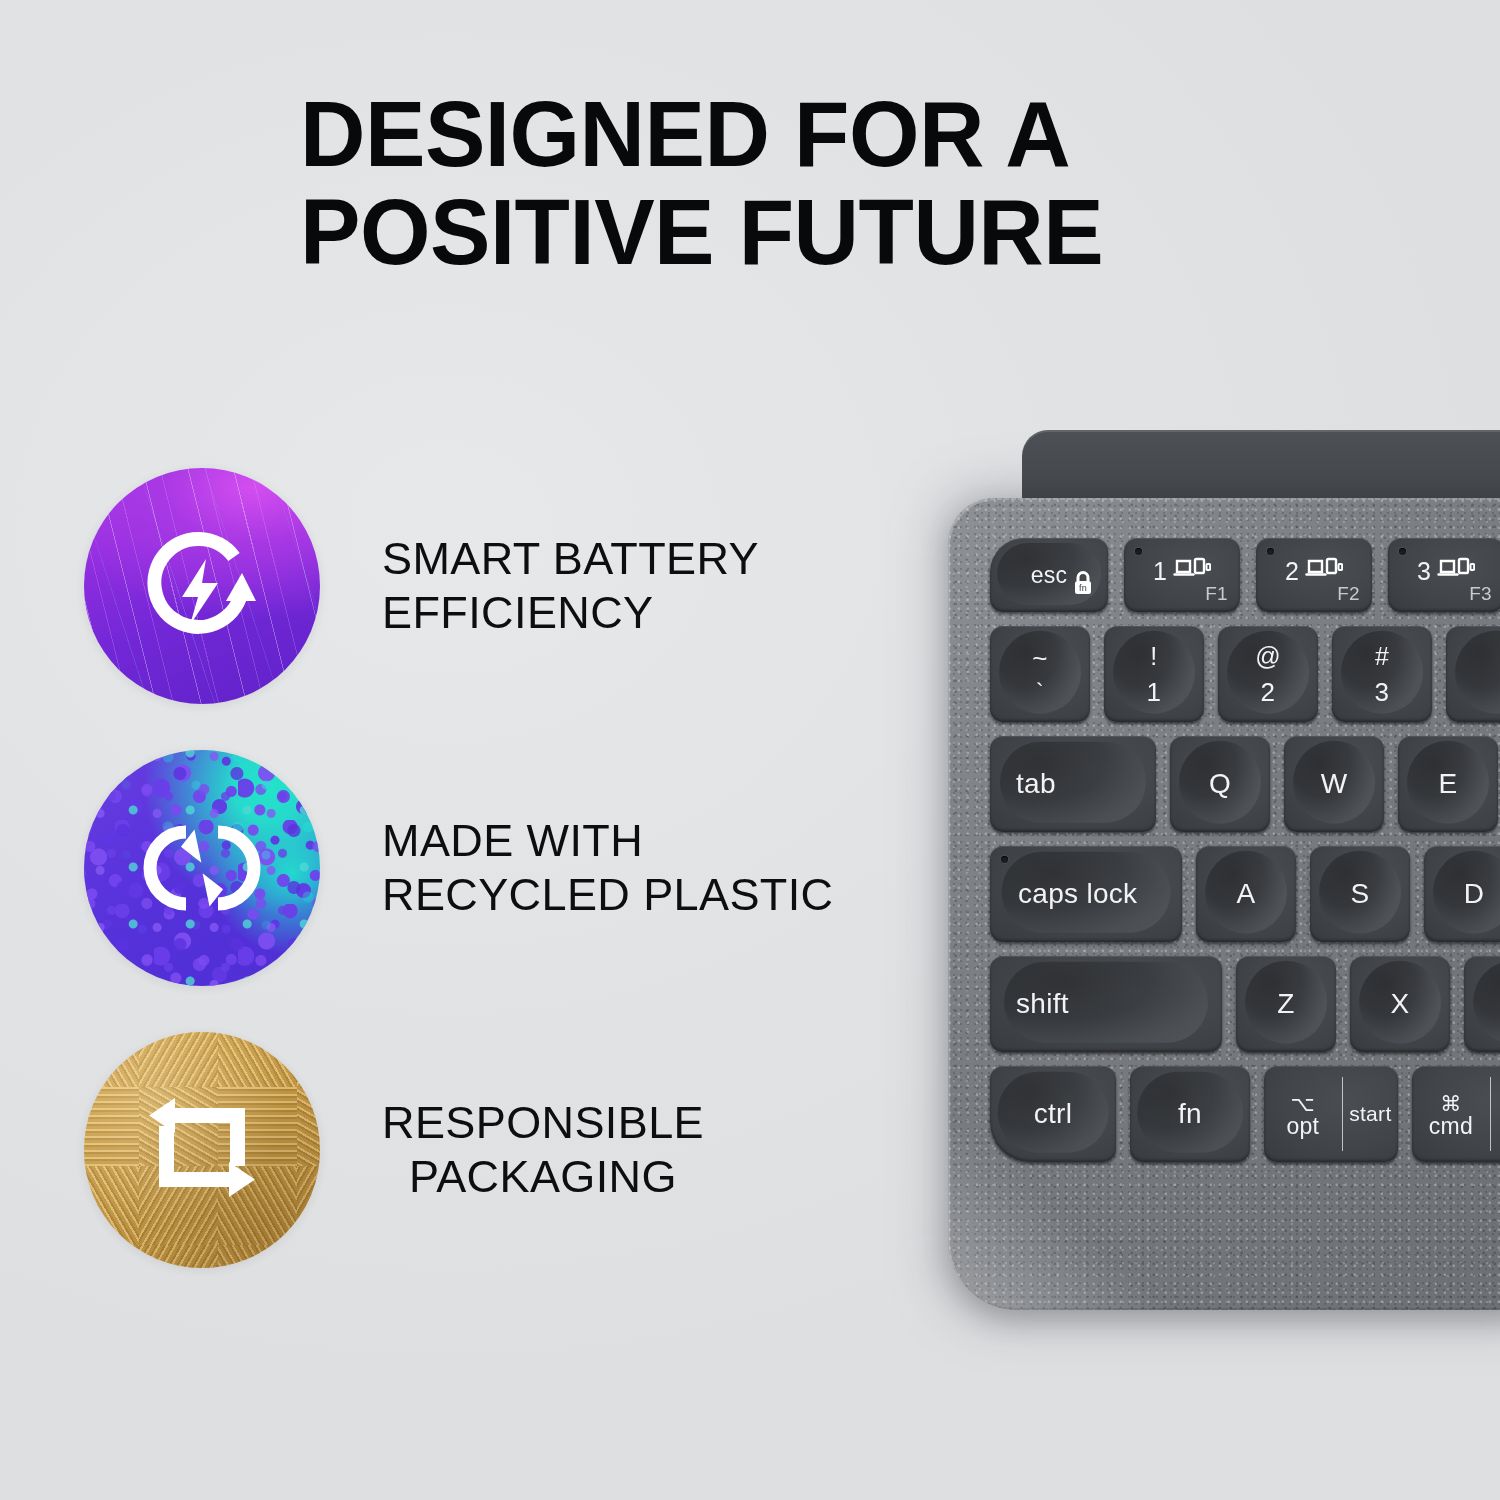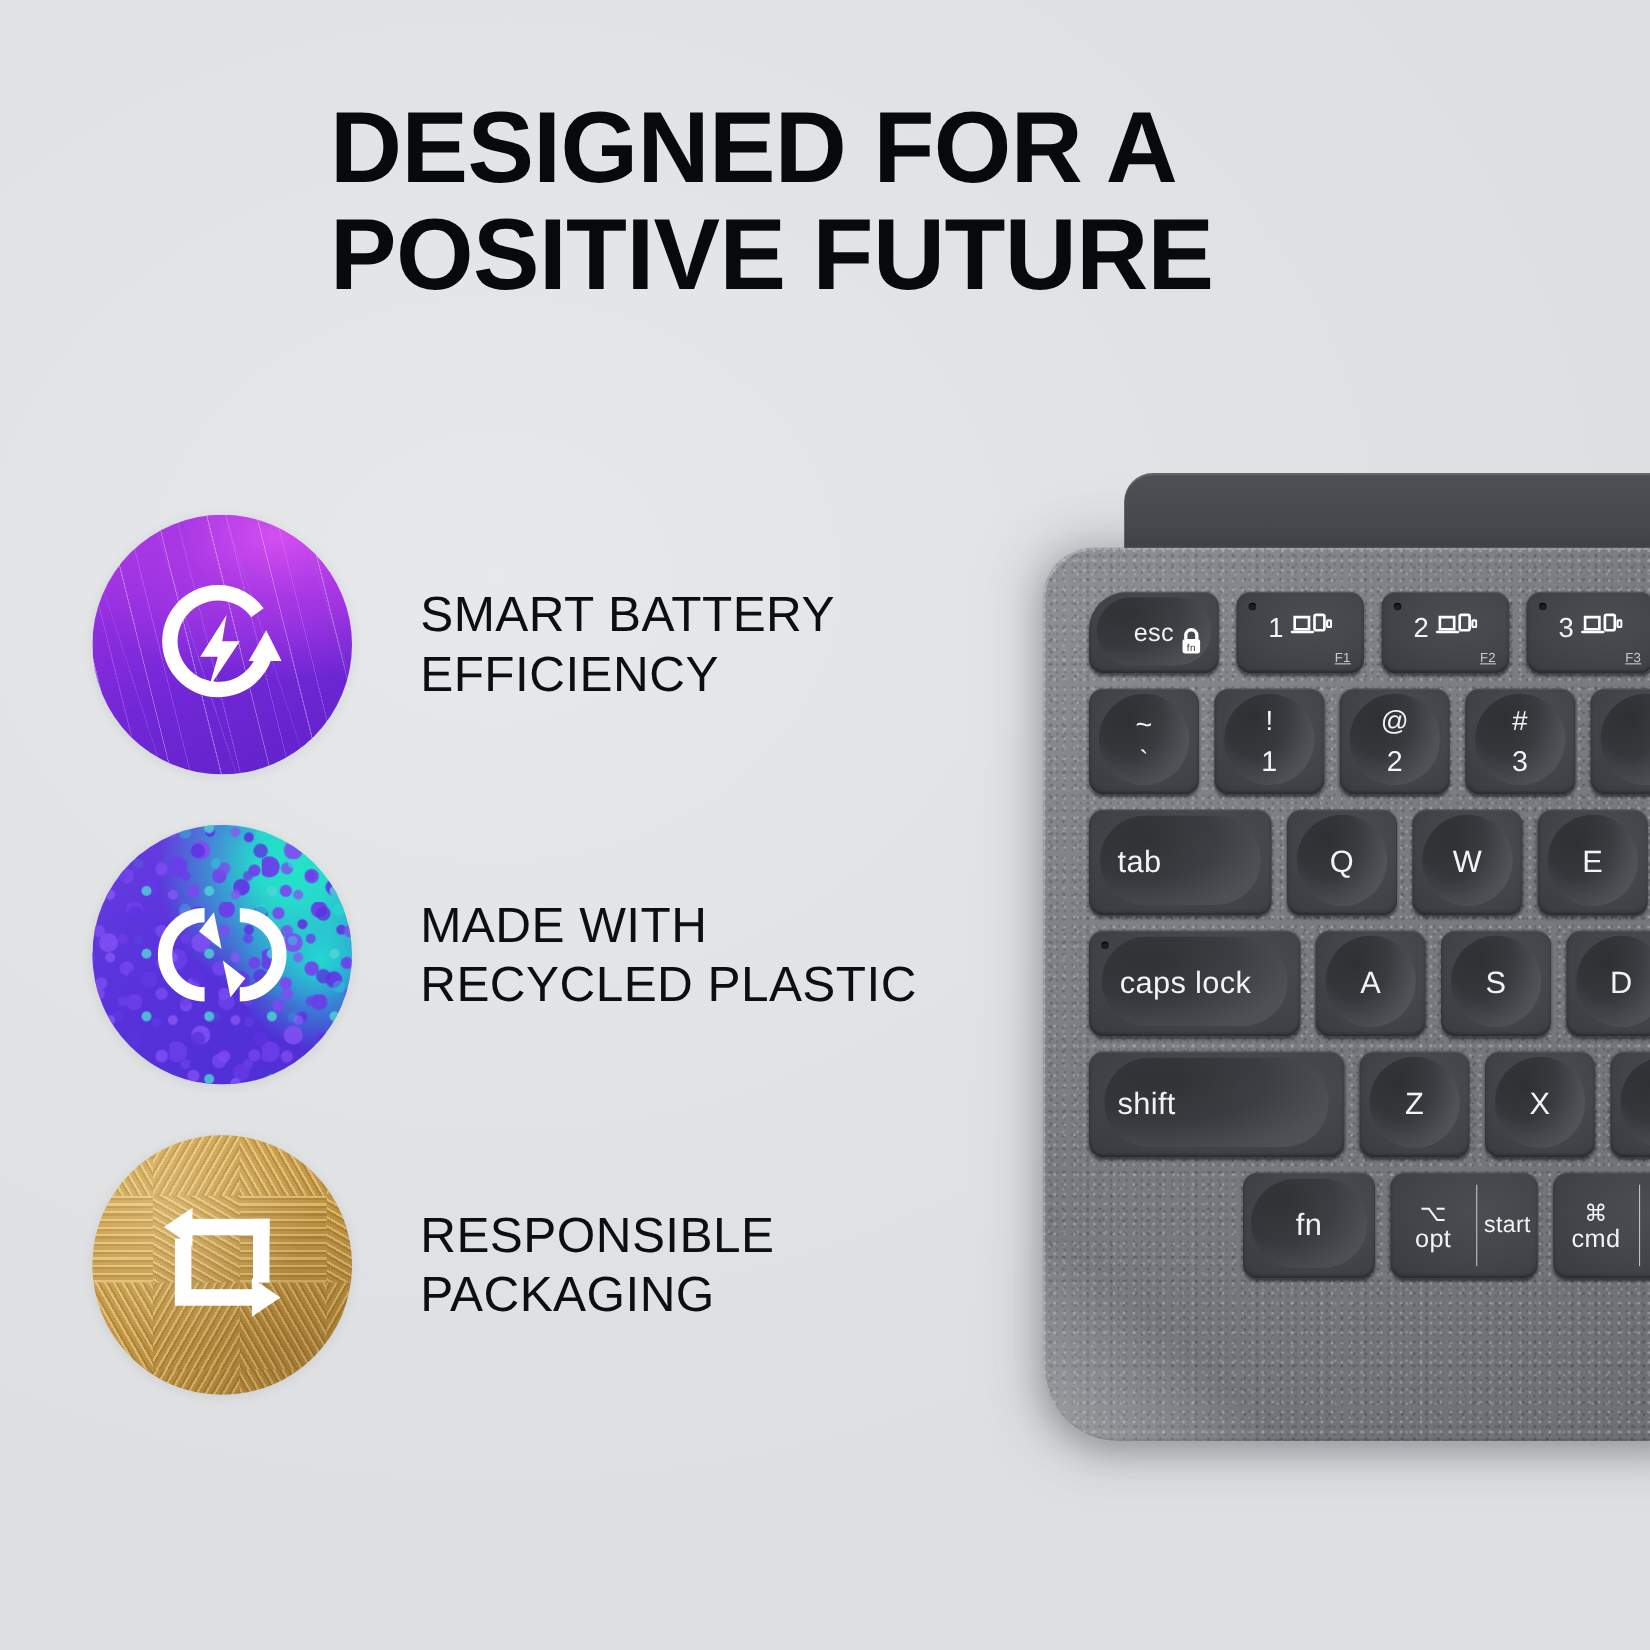--- a/index.html
+++ b/index.html
@@ -50,21 +50,21 @@
     top: 468px;
     width: 820px;
   }
 
   .feature {
     display: flex;
     align-items: center;
     height: 236px;
     margin-bottom: 46px;
   }
-  .feature:last-child { margin-bottom: 0; }
+  .feature:last-child { margin-bottom: 0; text-align: center; }
 
   .badge {
     position: relative;
     width: 236px;
     height: 236px;
     border-radius: 50%;
     flex: 0 0 236px;
     overflow: hidden;
     box-shadow: 0 2px 10px rgba(60,60,70,0.10);
   }
@@ -365,24 +365,23 @@
     position: absolute;
     left: 0; right: 0; top: 18px;
     display: flex; align-items: center; justify-content: center;
     gap: 6px;
     z-index: 3;
   }
   .fkey .fk-num { font-size: 25px; }
   .fkey .fk-sub {
     position: absolute;
     right: 12px; bottom: 7px;
-    font-size: 12px;
+    font-size: 19px;
     color: #c9cacc;
     z-index: 3;
-    text-decoration: underline;
   }
 
   
   .key.dual { justify-content: flex-start; }
   .dual-inner {
     position: relative;
     z-index: 3;
     display: flex;
     align-items: stretch;
     width: 100%;
@@ -652,20 +651,23 @@
         <span class="lbl">shift</span>
       </div>
       <div class="key dish letter" style="left:288px; top:458px; width:100px; height:96px;">
         <span class="lbl">Z</span>
       </div>
       <div class="key dish letter" style="left:402px; top:458px; width:100px; height:96px;">
         <span class="lbl">X</span>
       </div>
       <div class="key dish letter" style="left:516px; top:458px; width:100px; height:96px;"></div>
 
+      <div class="key dish-wide wide" style="left:42px; top:568px; width:126px; height:96px; border-radius:13px 13px 13px 40px;">
+        <span class="lbl">ctrl</span>
+      </div>
       <div class="key dish-wide wide" style="left:182px; top:568px; width:120px; height:96px;">
         <span class="lbl">fn</span>
       </div>
 
       <div class="key dual" style="left:316px; top:568px; width:134px; height:96px;">
         <span class="dual-inner">
           <span class="dual-left">
             <span class="sym">⌥</span>
             <span class="nm">opt</span>
           </span>

